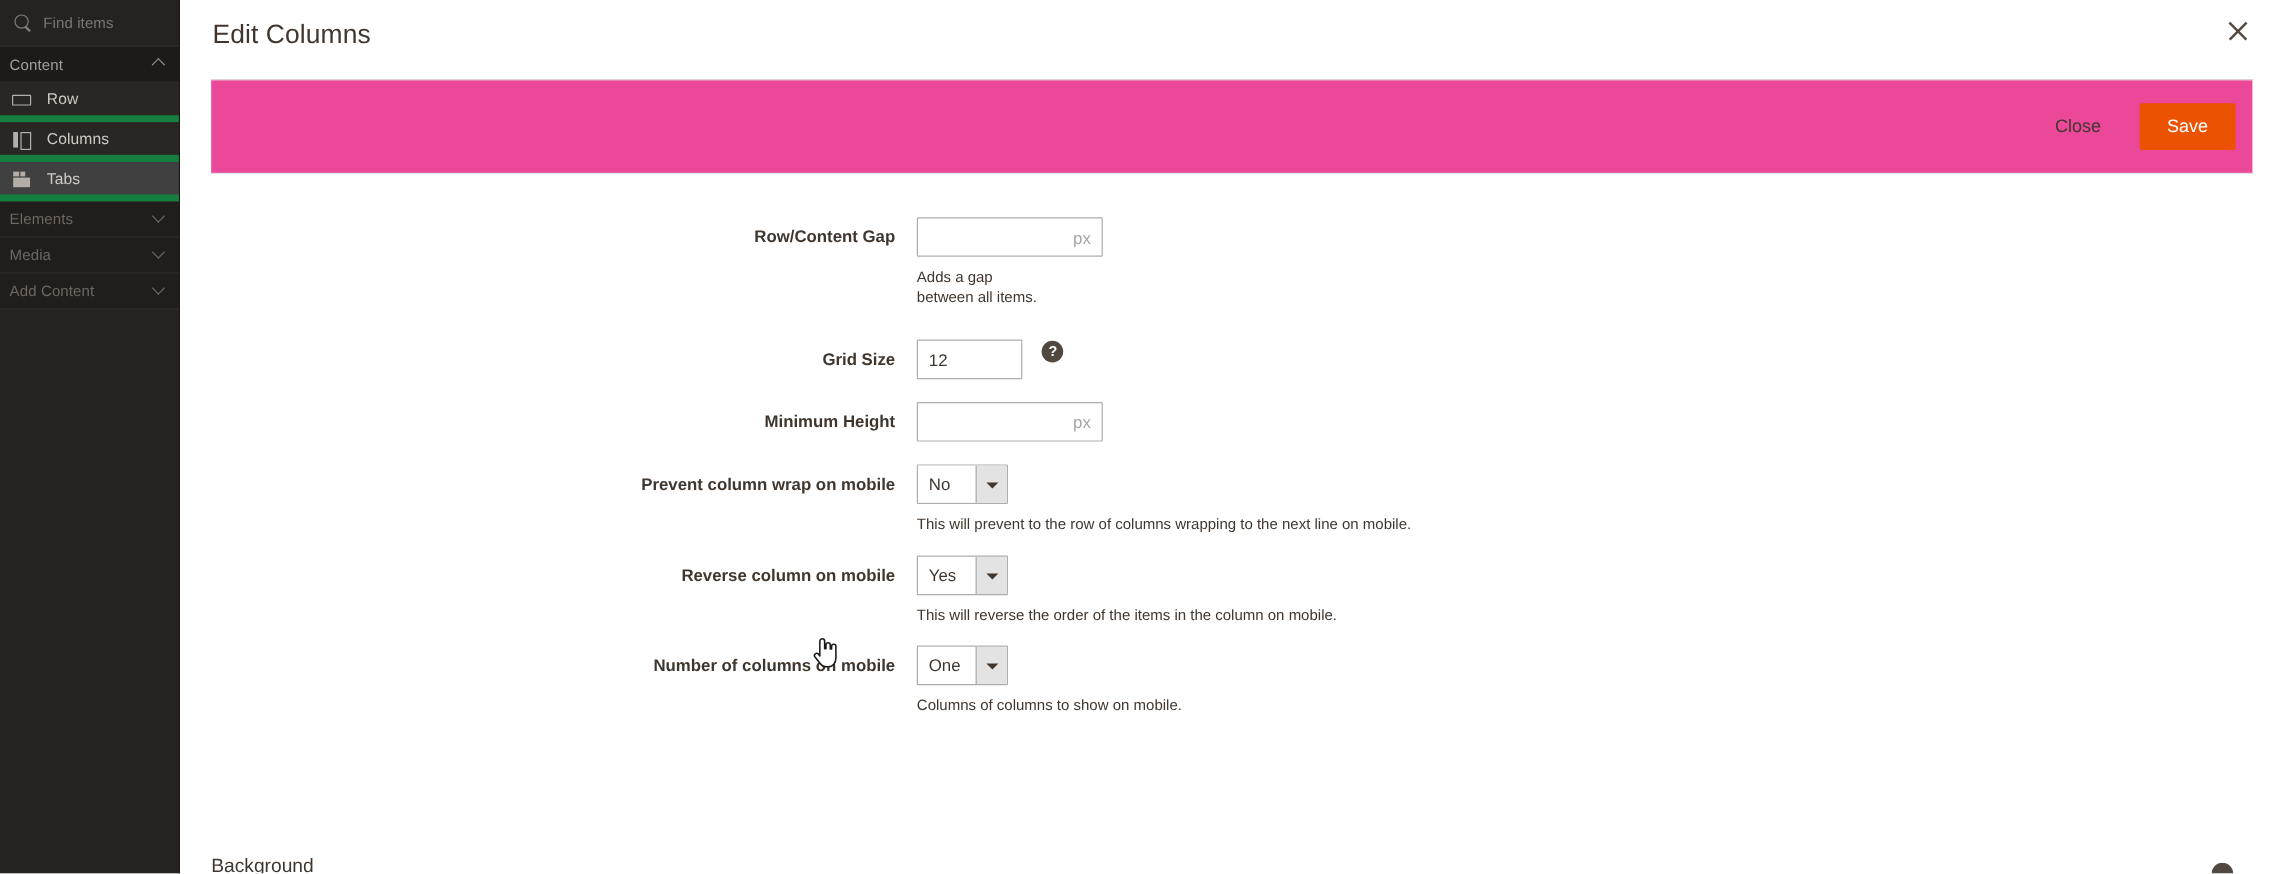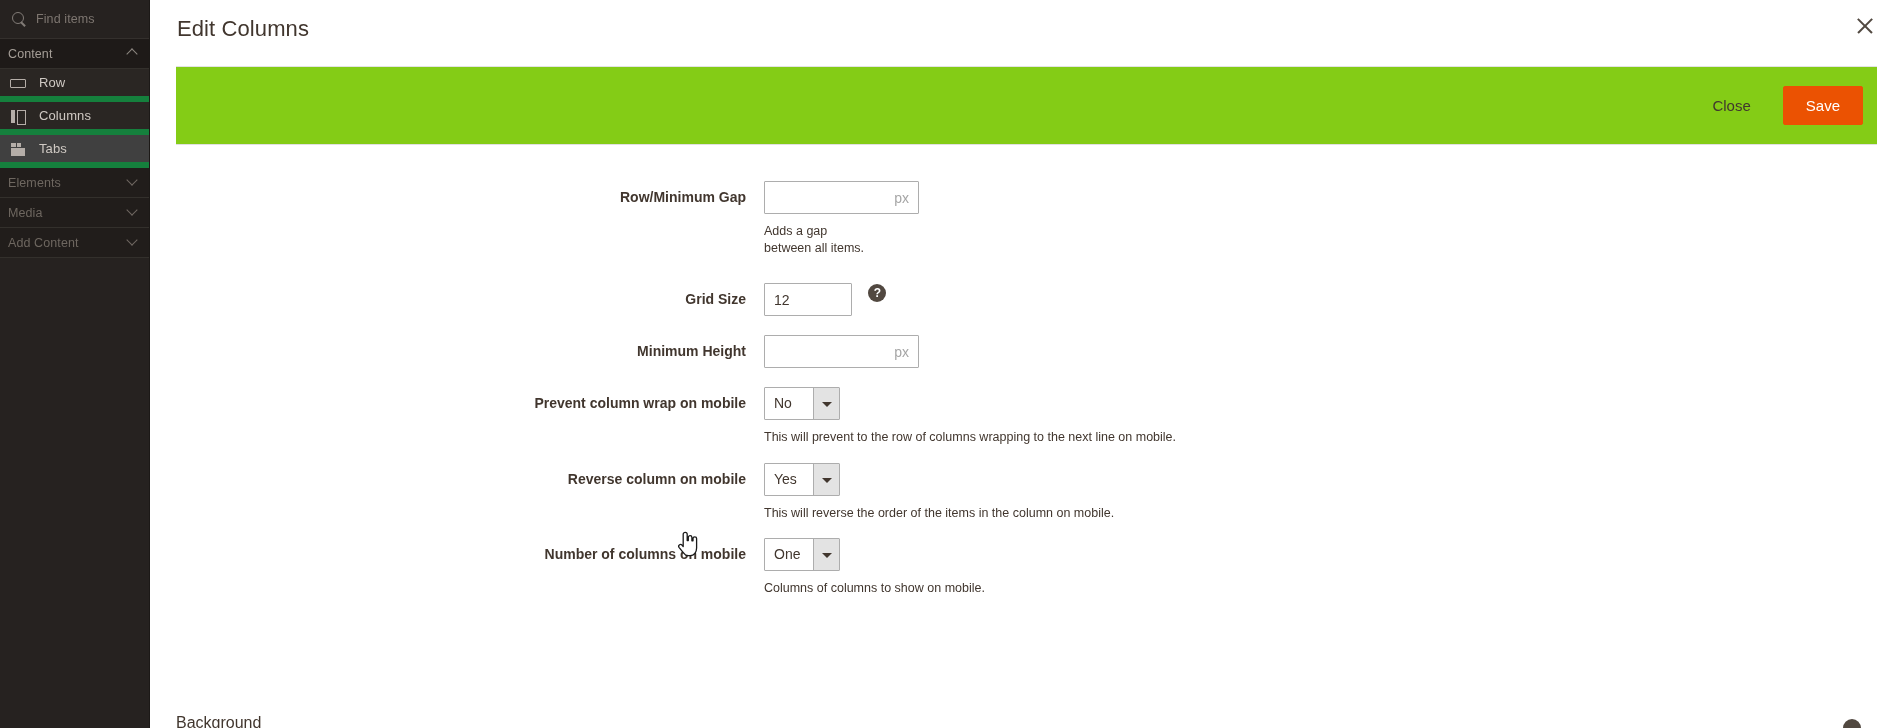--- a/index.html
+++ b/index.html
@@ -183,21 +183,21 @@
     width: 20px; height: 1.7px;
     background: #514840;
   }
   .close-x::before { transform: rotate(45deg); }
   .close-x::after  { transform: rotate(-45deg); }
 
   .toolbar {
     position: relative;
     margin: 0 22px 0 26px;
     height: 79px;
-    background: #84cc16;
+    background: #ec4899;
     border-top: 1px solid #e3e3e3;
     border-bottom: 1px solid #e0e0e0;
     display: flex;
     align-items: center;
     justify-content: flex-end;
     padding-right: 14px;
   }
   .btn-close-txt {
     font-size: 15px;
     color: #41362e;
@@ -414,21 +414,21 @@
     </div>
 
     <div class="toolbar">
       <button class="btn-close-txt">Close</button>
       <button class="btn-save">Save</button>
     </div>
 
     <div class="form">
 
       <div class="frow" style="margin-top:8px;">
-        <div class="flabel">Row/Minimum Gap</div>
+        <div class="flabel">Row/Content Gap</div>
         <div class="fctrl">
           <input class="txtinput ph-right" type="text" placeholder="px" style="">
           <div class="fnote narrow">Adds a gap between all items.</div>
         </div>
       </div>
 
       <div class="frow" style="margin-top:27px;">
         <div class="flabel">Grid Size</div>
         <div class="fctrl">
           <input class="txtinput" type="text" style="width: 88px;" value="12">

